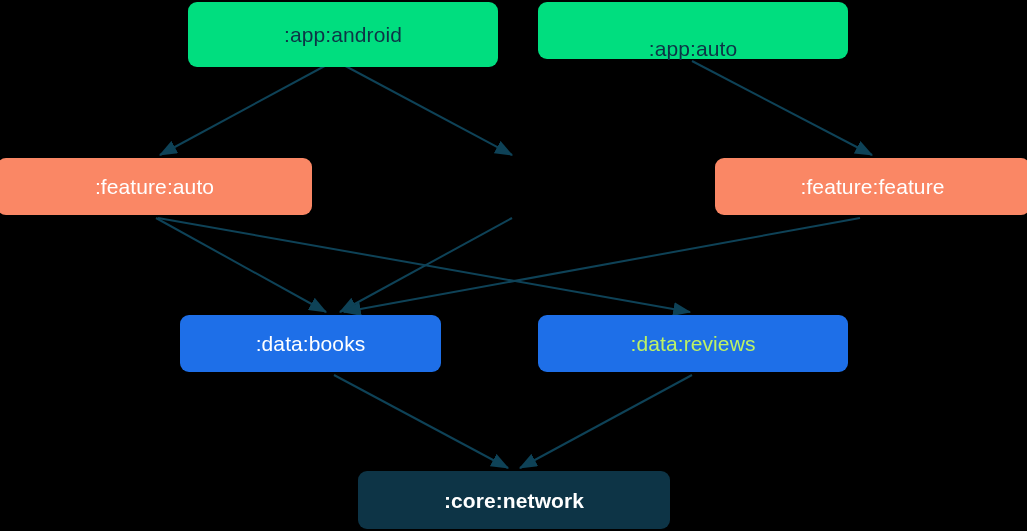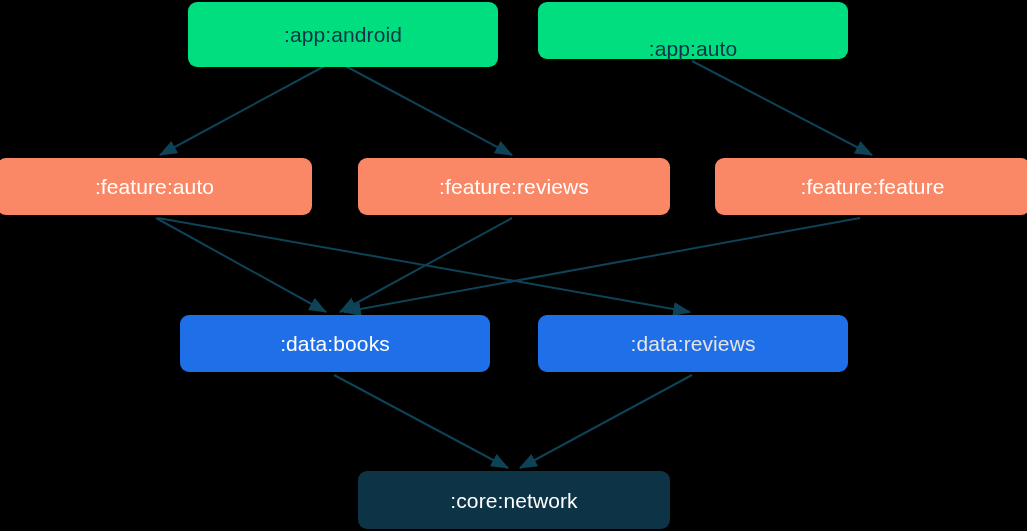--- a/index.html
+++ b/index.html
@@ -79,30 +79,27 @@
   <div id="node-layer">
       <div class="graph-node" style="left: 180px; top: 2px; width: 310px; height: 65px; background: rgb(0, 222, 127); color: rgb(13, 52, 70); margin-left: 8px;">
         <span class="node-label">:app:android</span>
       </div>
       <div class="graph-node" style="left: 538px; top: 2px; width: 310px; height: 57px; background: rgb(0, 222, 127); color: rgb(13, 52, 70); align-items: flex-end;">
         <span class="node-label">:app:auto</span>
       </div>
       <div class="graph-node" style="left: -3px; top: 158px; width: 315px; height: 57px; background: rgb(250, 135, 101); color: rgb(255, 255, 255);">
         <span class="node-label">:feature:auto</span>
       </div>
-      <div class="graph-node" style="left: 358px; top: 158px; width: 312px; height: 57px; background: rgb(250, 135, 101); color: rgb(255, 255, 255);">
-        <span class="node-label">:feature:reviews</span>
-      </div>
       <div class="graph-node" style="left: 715px; top: 158px; width: 315px; height: 57px; background: rgb(250, 135, 101); color: rgb(255, 255, 255);">
         <span class="node-label">:feature:feature</span>
       </div>
-      <div class="graph-node" style="left: 180px; top: 315px; width: 310px; height: 57px; background: rgb(30, 111, 232); color: rgb(255, 255, 255);">
+      <div class="graph-node" style="left: 180px; top: 315px; width: 261px; height: 57px; background: rgb(30, 111, 232); color: rgb(255, 255, 255);">
         <span class="node-label">:data:books</span>
       </div>
-      <div class="graph-node" style="left: 538px; top: 315px; width: 310px; height: 57px; background: rgb(30, 111, 232); color: #e5e5e5;">
+      <div class="graph-node" style="left: 538px; top: 315px; width: 310px; height: 57px; background: rgb(30, 111, 232); color: #bef264;">
         <span class="node-label">:data:reviews</span>
       </div>
-      <div class="graph-node" style="left: 358px; top: 471px; width: 312px; height: 58px; background: rgb(13, 52, 70); color: rgb(255, 255, 255);">
+      <div class="graph-node" style="left: 358px; top: 471px; width: 312px; height: 58px; background: rgb(13, 52, 70); color: rgb(255, 255, 255); font-weight: bold;">
         <span class="node-label">:core:network</span>
       </div>
     </div>
 
 </div>
 
 </body></html>

